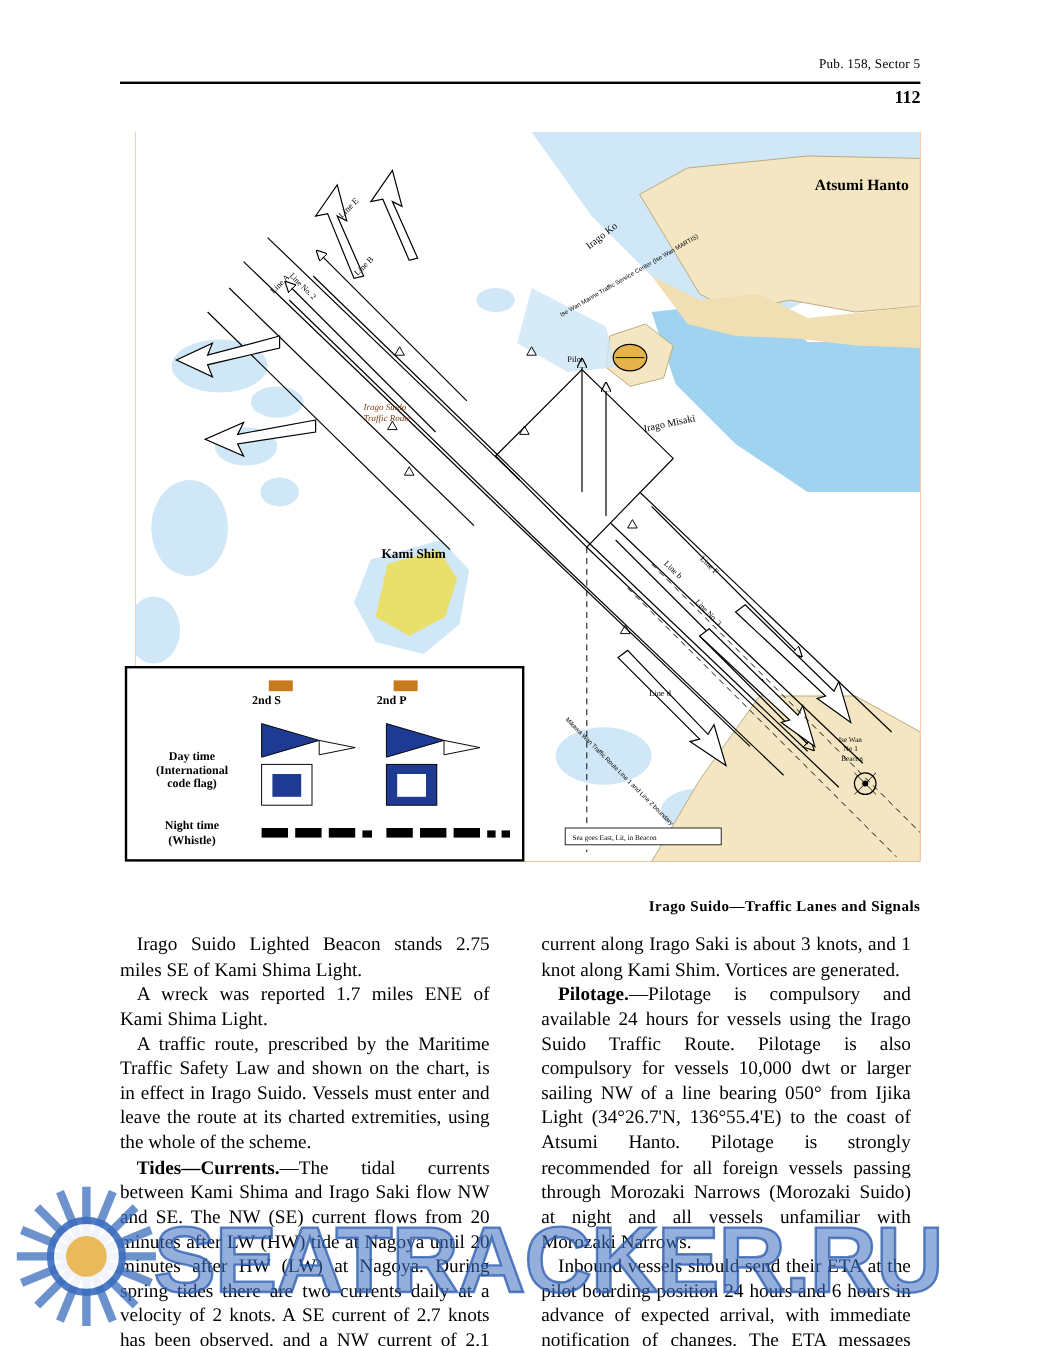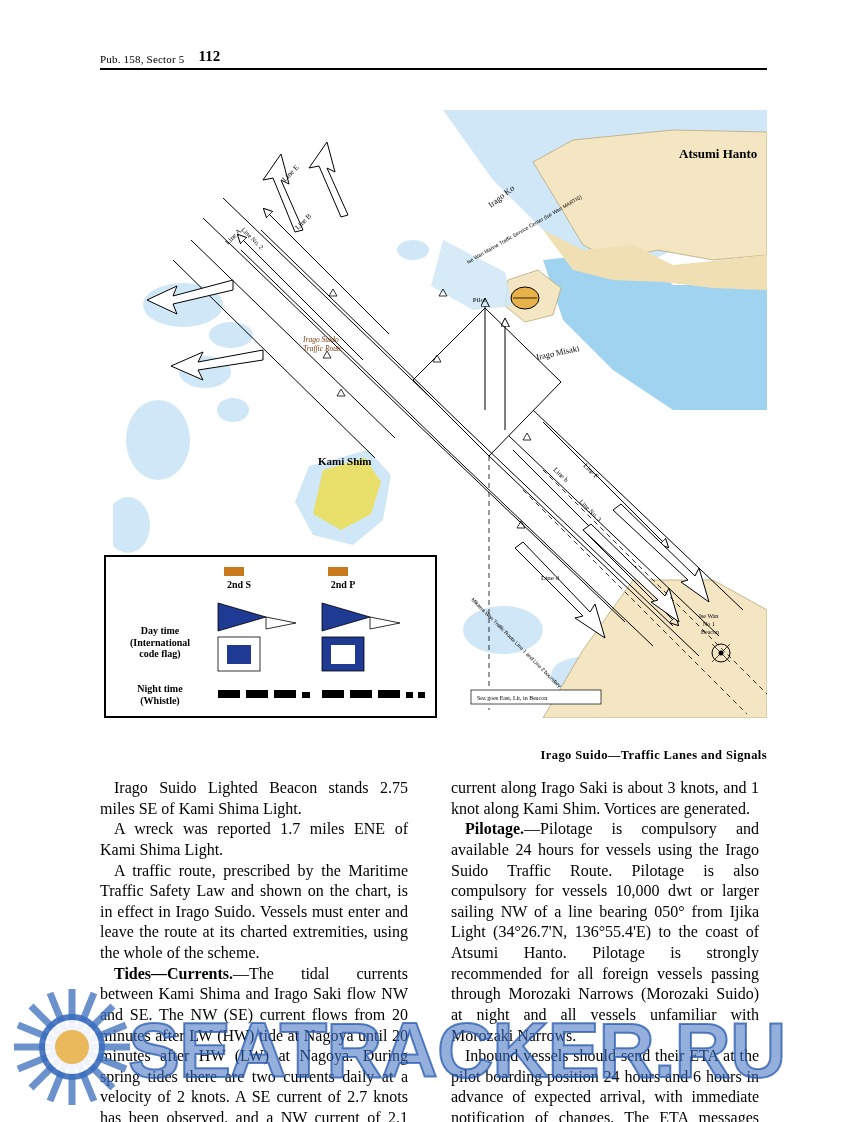--- a/index.html
+++ b/index.html
@@ -11,20 +11,21 @@
     position:relative;
     overflow:hidden;
   }
   .page{position:absolute;inset:0;}
 
   
   .header{
     position:absolute;left:100px;top:48px;width:667px;
     display:flex;align-items:flex-end;justify-content:flex-start;
     gap:14px;
+    flex-direction:column;
   }
   .header-pub{font-size:11px;letter-spacing:.2px;}
   .header-page{font-size:15px;font-weight:bold;}
   .header-rule{
     position:absolute;left:100px;top:68px;width:667px;height:2px;background:#000;
   }
 
   
   .figure{
     position:absolute;left:113px;top:110px;width:654px;height:608px;
@@ -39,21 +40,21 @@
     font-family:"Liberation Serif", serif;
     letter-spacing:.4px;
   }
 
   
   .legend{
     position:absolute;left:104px;top:555px;width:333px;height:163px;
     background:#ffffff;border:2px solid #000;box-sizing:border-box;
   }
   .legend-col-label{
-    position:absolute;font-size:10px;font-weight:bold;text-align:center;
+    position:absolute;font-size:10px;font-weight:bold;
   }
   .legend-row-label{
     position:absolute;font-size:10px;font-weight:bold;text-align:center;line-height:1.15;
   }
 
   
   .col{
     position:absolute;top:778px;width:308px;
     font-size:16px;line-height:1.29;text-align:justify;
   }

